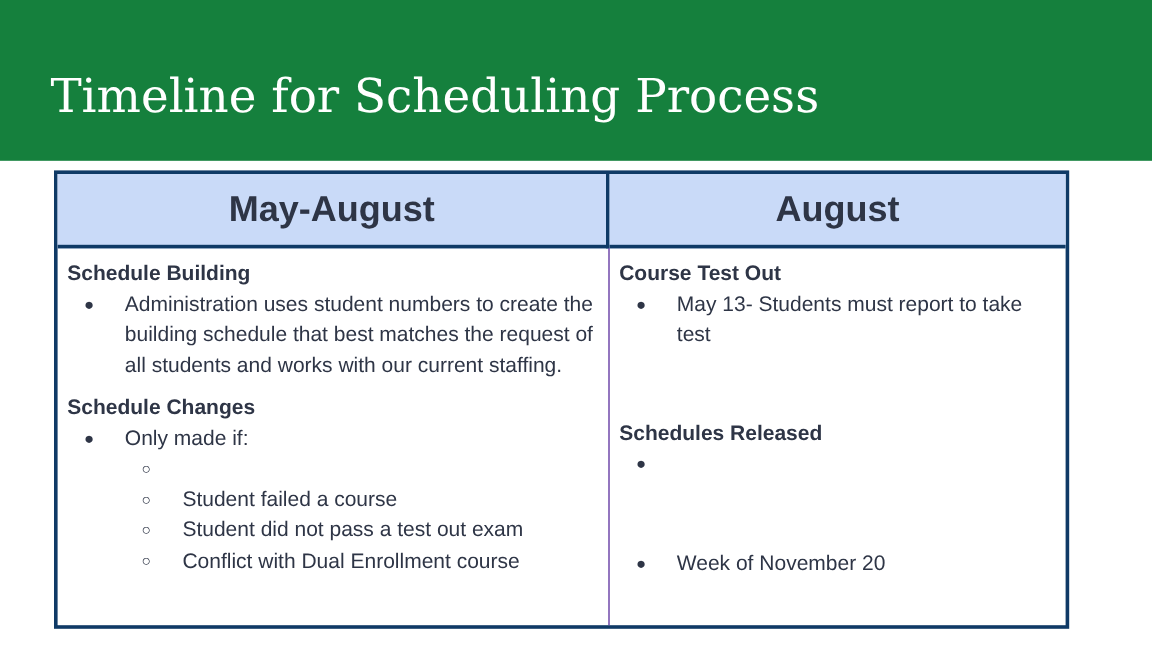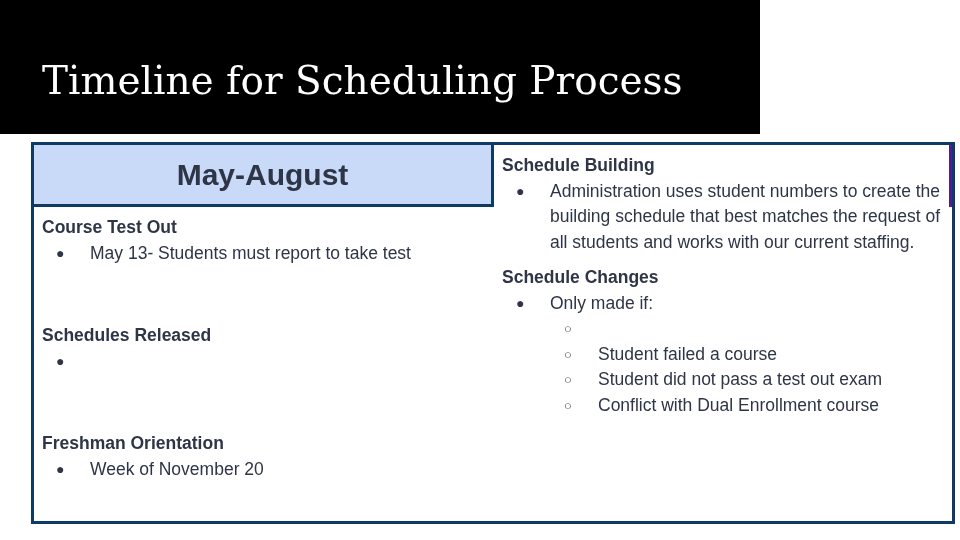--- a/index.html
+++ b/index.html
@@ -1,67 +1,68 @@
 <!DOCTYPE html>
 <html><head>
   <meta charset="utf-8">
   <style>
     * { box-sizing: border-box; margin: 0; padding: 0; }
     html, body { width: 960px; height: 540px; overflow: hidden; background: #ffffff; }
     body { position: relative; font-family: "Liberation Sans", sans-serif; }
 
     .title-bar {
-      position: absolute; left: 0; top: 0; width: 760px; height: 134px;
-      background: #000000;
+      position: absolute; left: 0; top: 0; width: 960px; height: 134px;
+      background: #15803d;
     }
     .title-text {
       position: absolute; left: 42px; top: 58px;
       font-family: "DejaVu Serif", serif;
       font-size: 39px; color: #ffffff; letter-spacing: 0px;
       white-space: nowrap;
     }
 
     .timeline-table {
-      position: absolute; left: 31px; top: 142px; width: 924px; height: 382px;
+      position: absolute; left: 45px; top: 142px; width: 846px; height: 382px;
       border: 3px solid #0f3a66;
       display: grid;
       grid-template-columns: 460px 1fr;
       grid-template-rows: 62px 1fr;
       background: #ffffff;
     }
     .col-head {
       background: #c9daf8;
       display: flex; align-items: center; justify-content: center;
       font-family: "Liberation Sans", sans-serif;
       font-weight: bold; font-size: 30px; color: #2e3546;
       border-bottom: 3px solid #0f3a66;
     }
     .col-head.left { border-right: 3px solid #0f3a66; }
     .col-body { padding: 8px 8px 0 8px; color: #2e3546; font-size: 17.5px; line-height: 25.5px; }
-    .col-body.left { border-right: 3px solid #4c1d95; }
+    .col-body.left { border-right: 1px solid #4c1d95; }
 
     .section-title { font-weight: bold; font-size: 17.5px; }
     .bullet-row { display: flex; align-items: flex-start; }
     .bullet { width: 48px; flex: 0 0 48px; text-align: left; padding-left: 14px; font-size: 14px; }
     .bullet-text { flex: 1; }
     .sub-row { display: flex; align-items: flex-start; padding-left: 48px; }
     .sub-bullet { width: 48px; flex: 0 0 48px; padding-left: 14px; font-size: 13px; }
 
     .gap-sm { height: 10px; }
     .gap-lg { height: 57px; }
   </style>
 </head>
 <body>
 
 <div class="title-bar">
   <div class="title-text">Timeline for Scheduling Process</div>
 </div>
 
 <div class="timeline-table">
   <div class="col-head left">May-August</div>
+  <div class="col-head">August</div>
 
   <div class="col-body left">
     <div class="section-title">Schedule Building</div>
     <div class="bullet-row">
       <span class="bullet">●</span>
       <span class="bullet-text">Administration uses student numbers to create the  building schedule that best matches the request of all students and works with our current staffing.</span>
     </div>
     <div class="gap-sm"></div>
     <div class="section-title">Schedule Changes</div>
     <div class="bullet-row">
@@ -90,19 +91,18 @@
     <div class="bullet-row">
       <span class="bullet">●</span>
       <span class="bullet-text">May 13- Students must report to take test</span>
     </div>
     <div class="gap-lg"></div>
     <div class="section-title">Schedules Released</div>
     <div class="bullet-row">
       <span class="bullet">●</span>
     </div>
     <div class="gap-lg"></div>
-    <div class="section-title">Freshman Orientation</div>
     <div class="bullet-row">
       <span class="bullet">●</span>
       <span class="bullet-text">Week of November 20</span>
     </div>
   </div>
 </div>
 
 </body></html>

